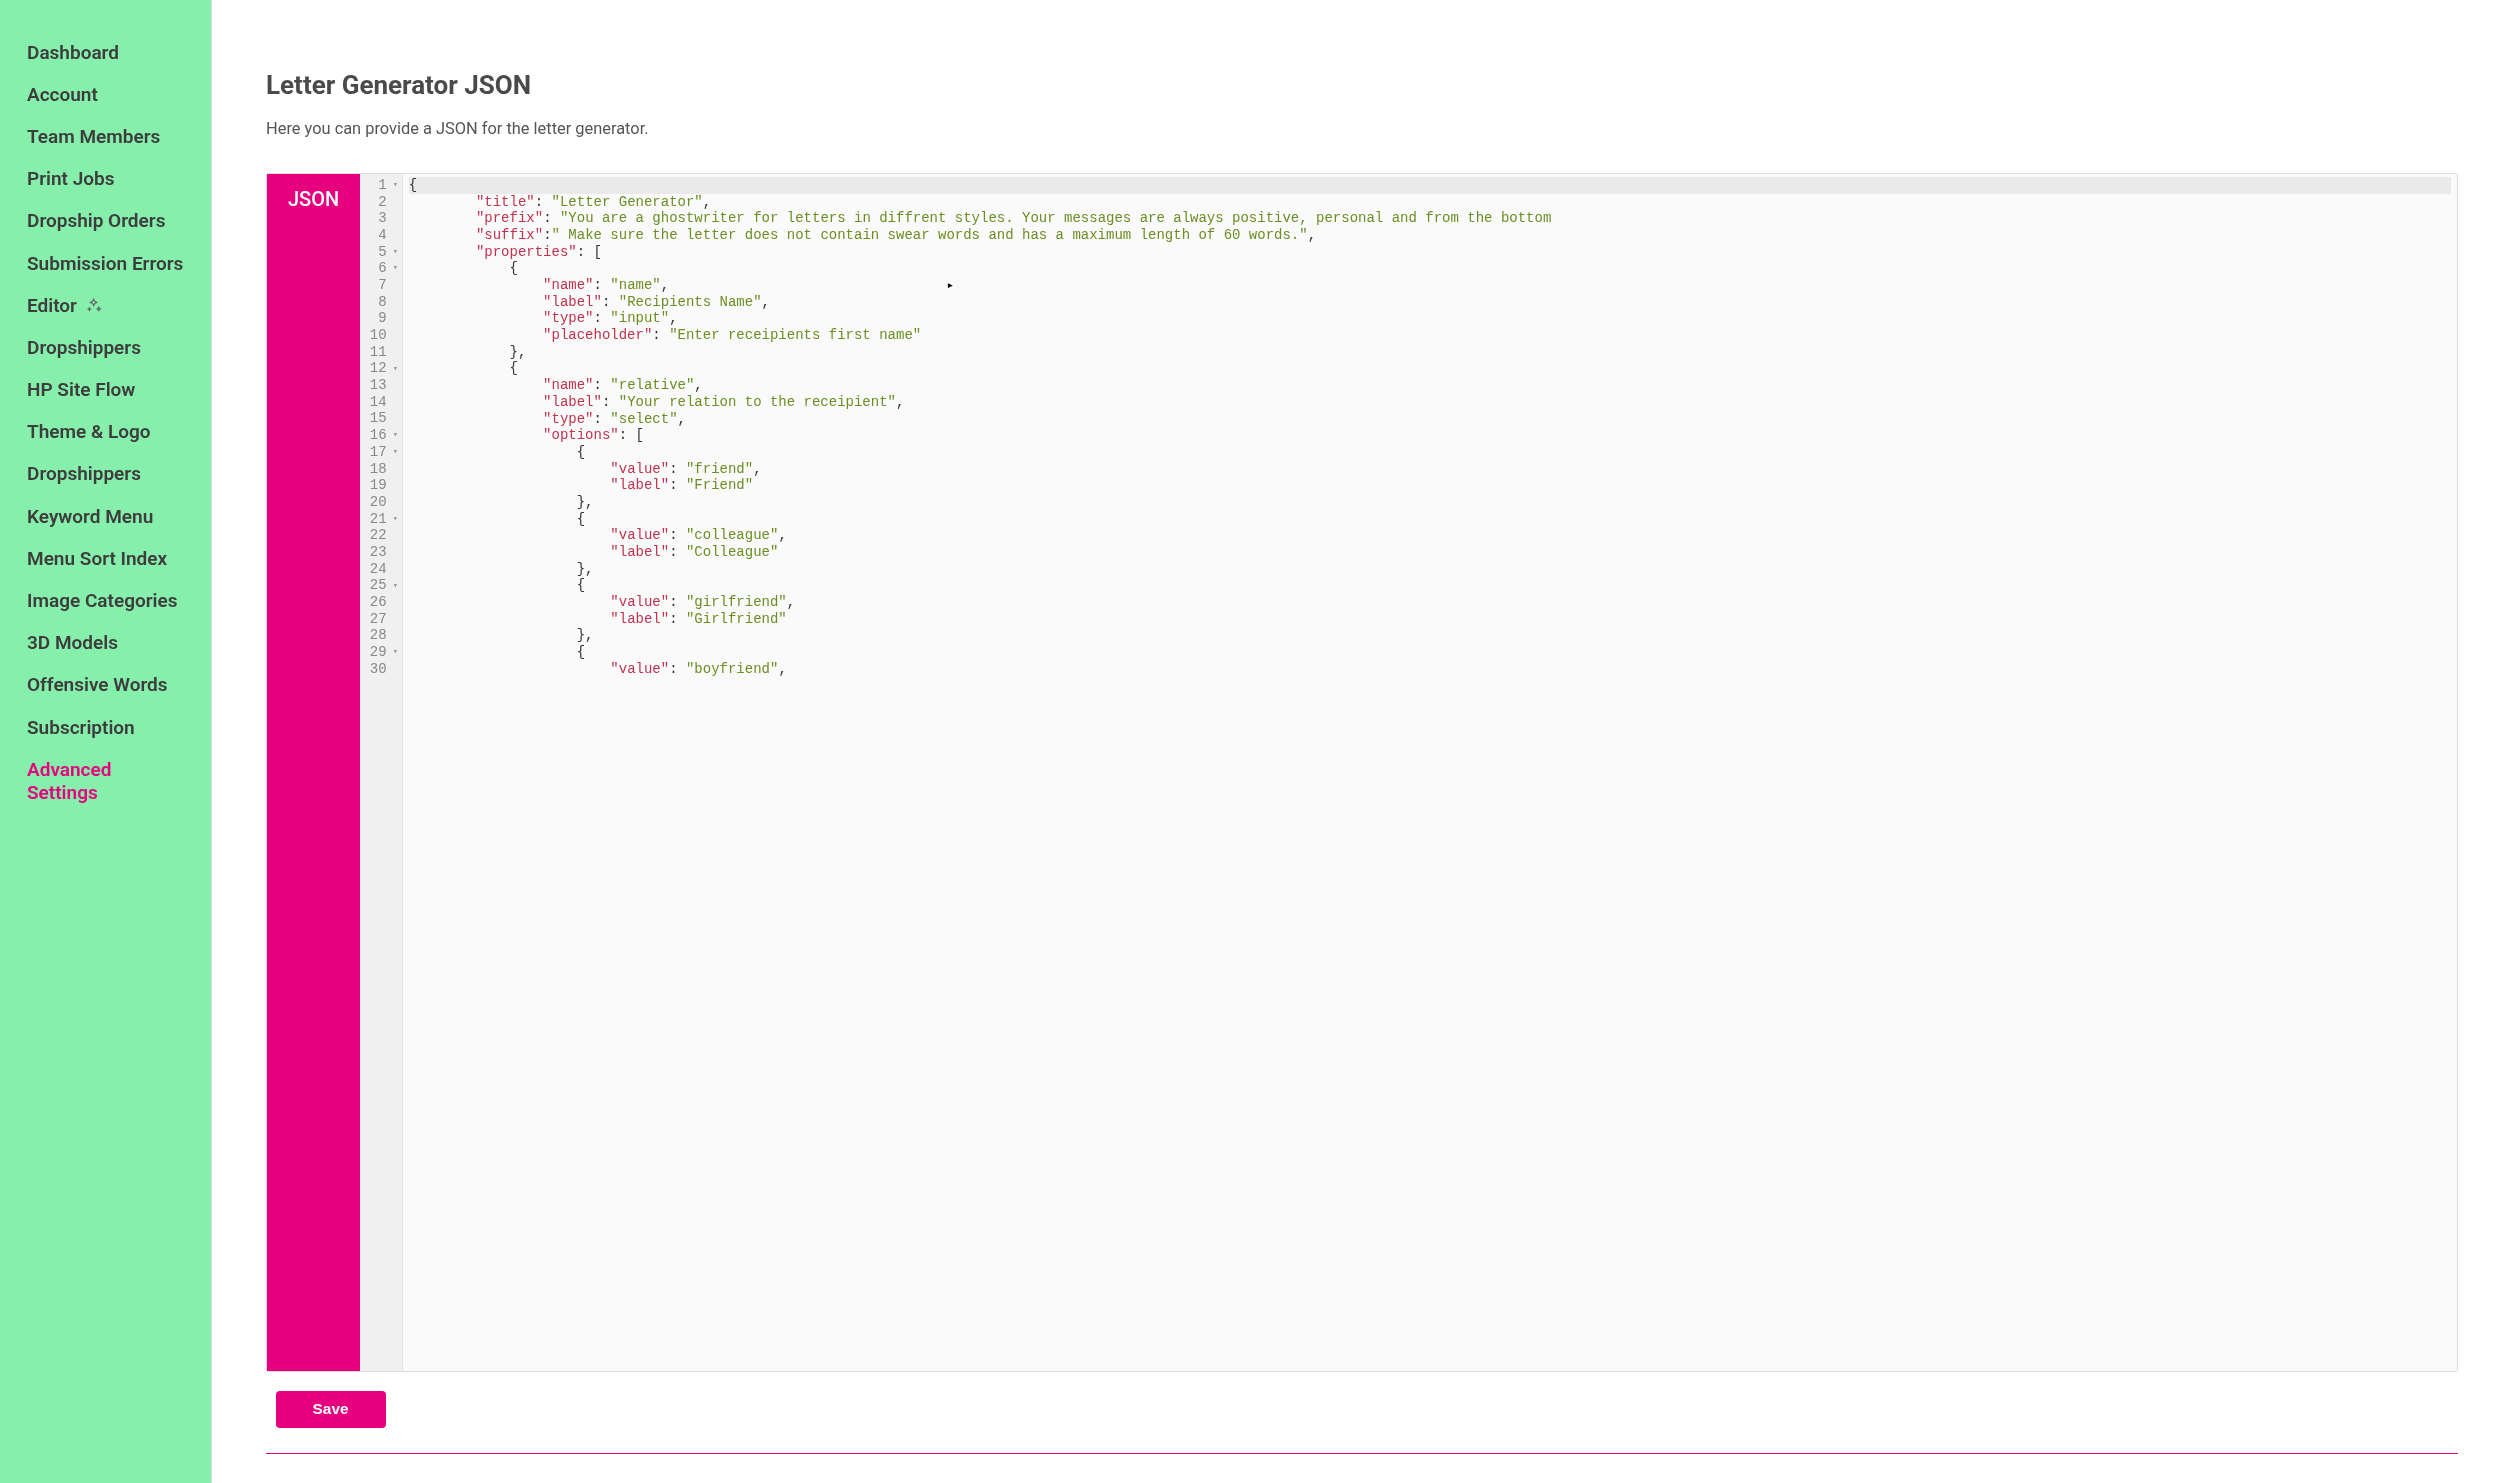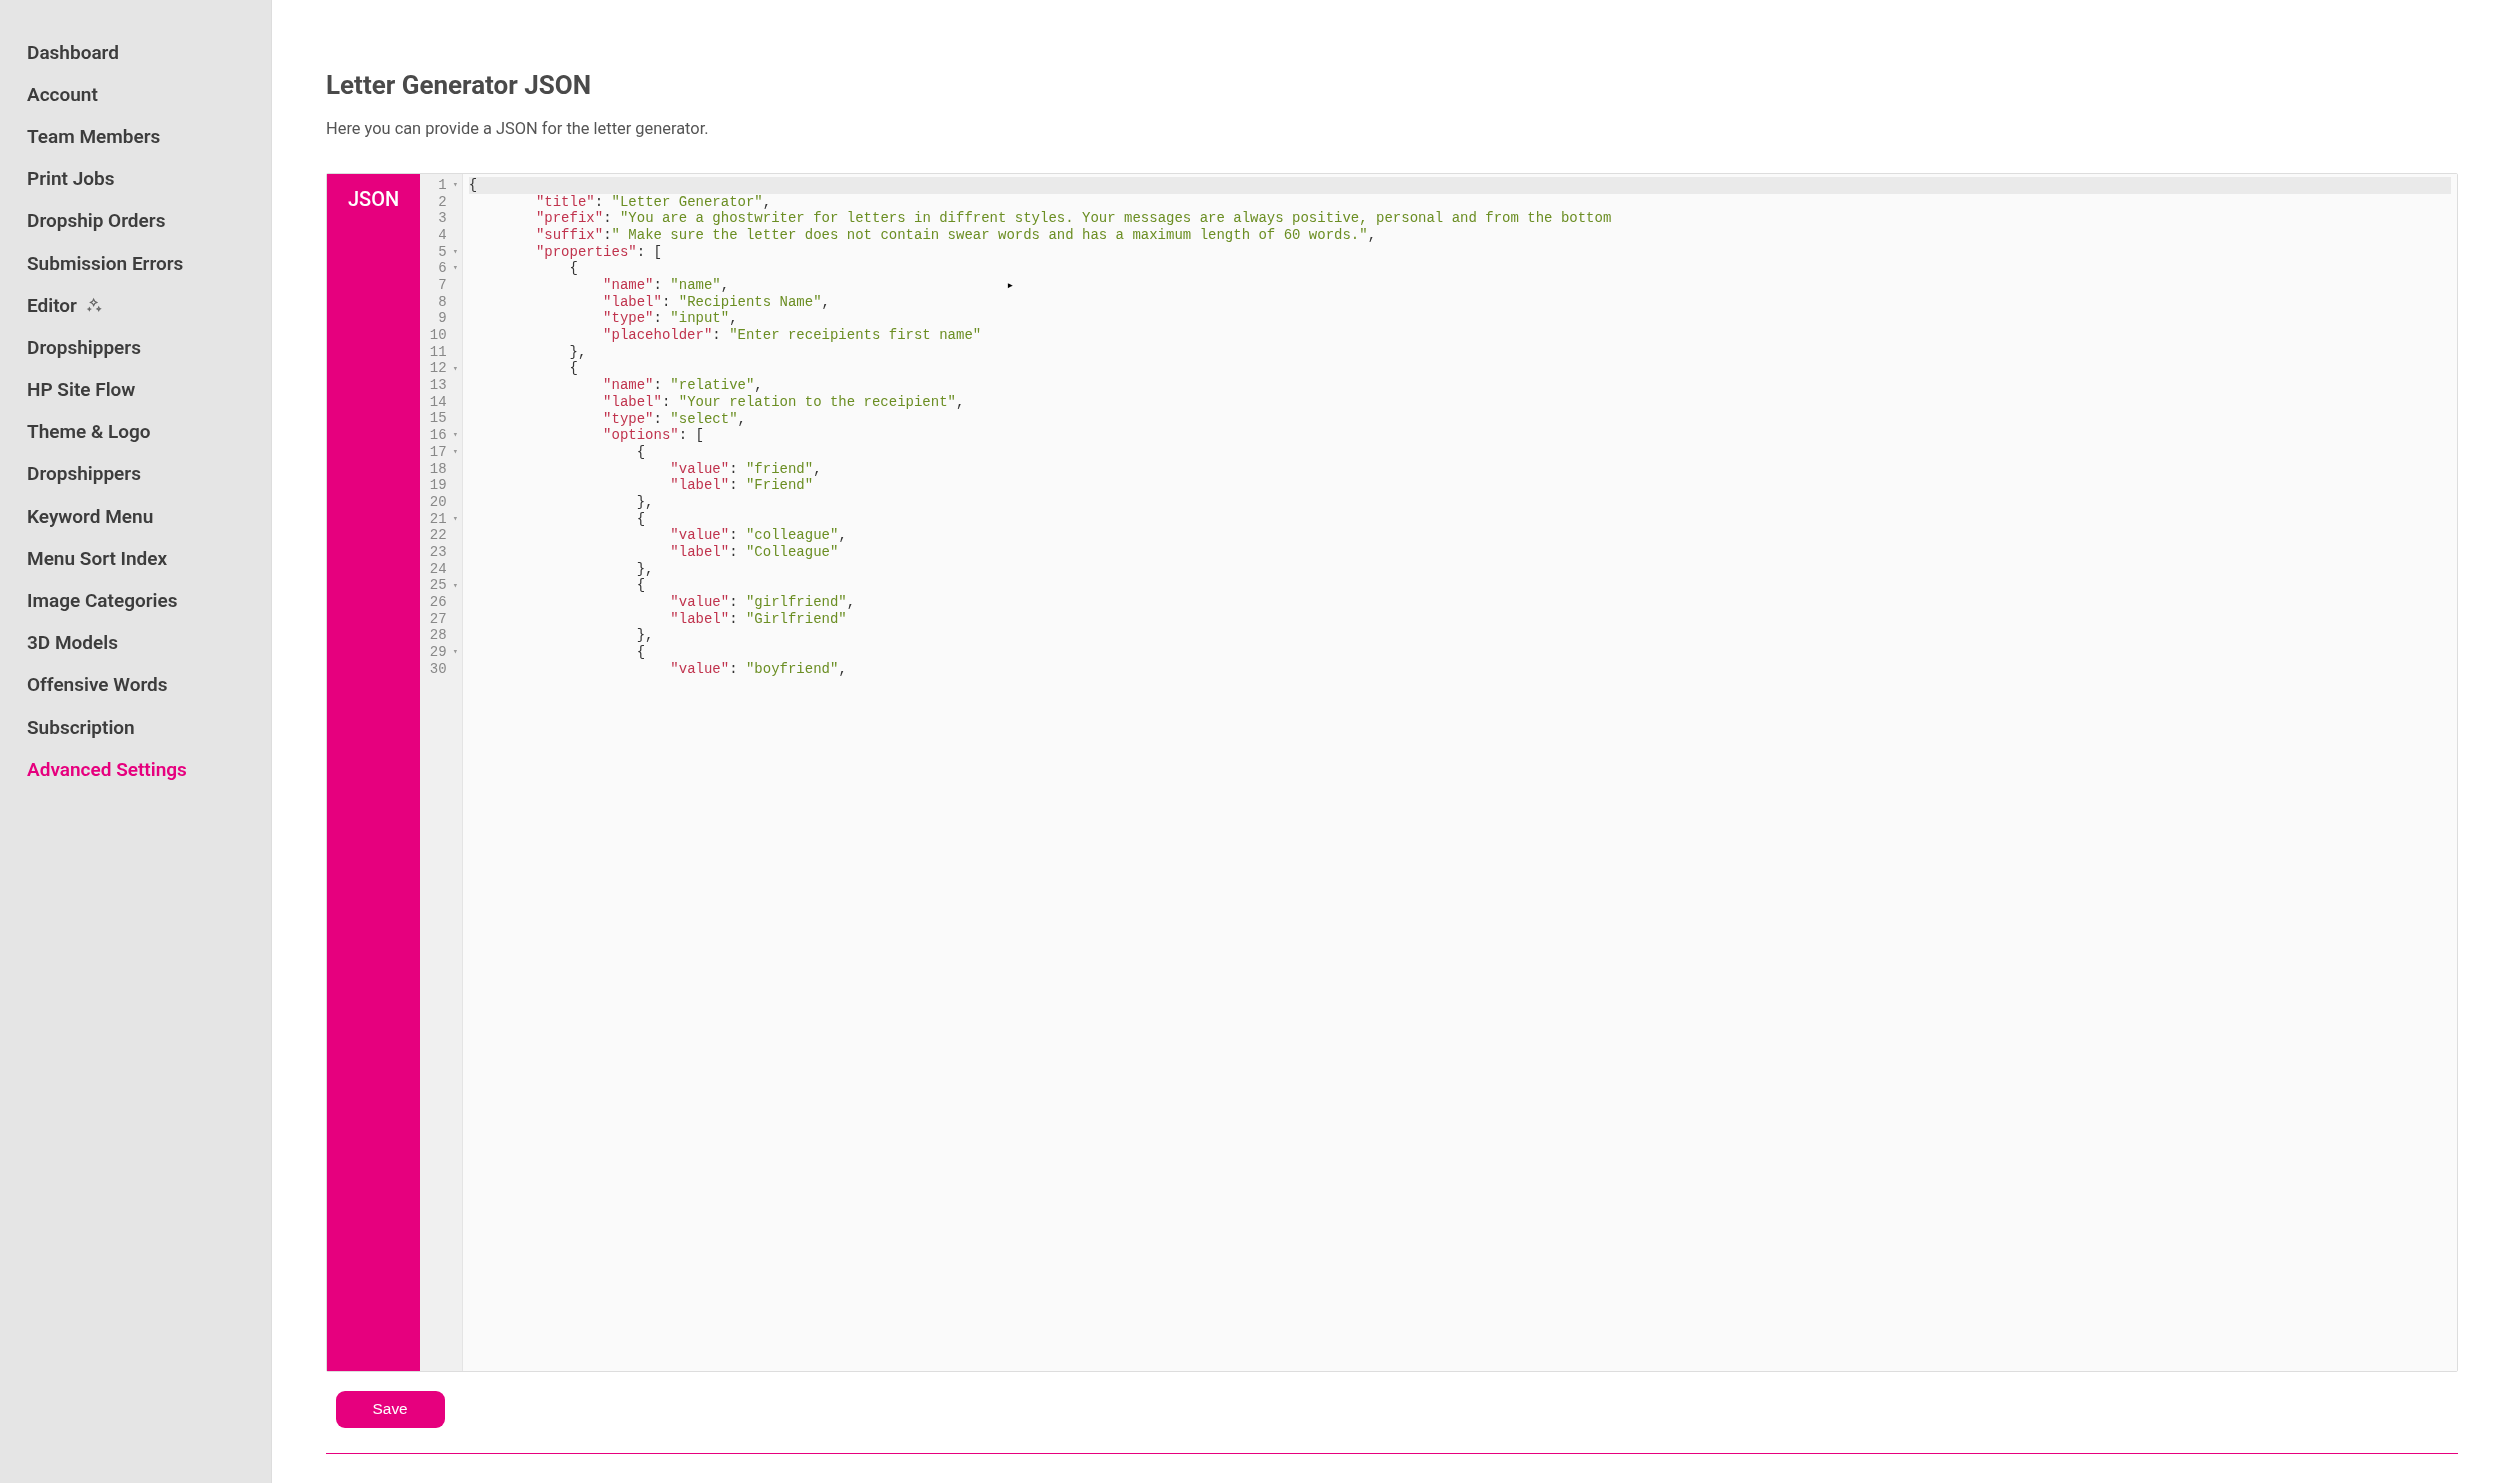--- a/index.html
+++ b/index.html
@@ -5,22 +5,22 @@
 * { box-sizing: border-box; margin: 0; padding: 0; }
 body {
   font-family: -apple-system, BlinkMacSystemFont, "Segoe UI", Roboto, "Helvetica Neue", Arial, sans-serif;
   background: #fff;
   color: #333;
   display: flex;
   height: 100vh;
   overflow: hidden;
 }
 .sidebar {
-  width: 272px;
-  background: #e5e5e5;
+  width: 212px;
+  background: #86efac;
   padding: 31px 0;
   border-right: 1px solid #ddd;
   overflow-y: auto;
   flex-shrink: 0;
 }
 .sidebar-item {
   padding: 9.6px 27px;
   font-size: 19px;
   font-weight: 600;
   color: #3d3d3d;
@@ -119,23 +119,24 @@
 .tok-str { color: #6b8e23; }
 .footer {
   margin-top: 19px;
 }
 .save-btn {
   background: #e6007e;
   color: #fff;
   border: none;
   padding: 9.6px 37px;
   font-size: 15.4px;
-  border-radius: 9px;
+  border-radius: 4px;
   cursor: pointer;
   margin-left: 9.6px;
+  font-weight: bold;
 }
 .hr-pink {
   border: none;
   border-top: 1.9px solid #e6007e;
   margin-top: 25px;
 }
 .cursor-mark {
   font-size: 12.5px;
   color: #000;
 }

